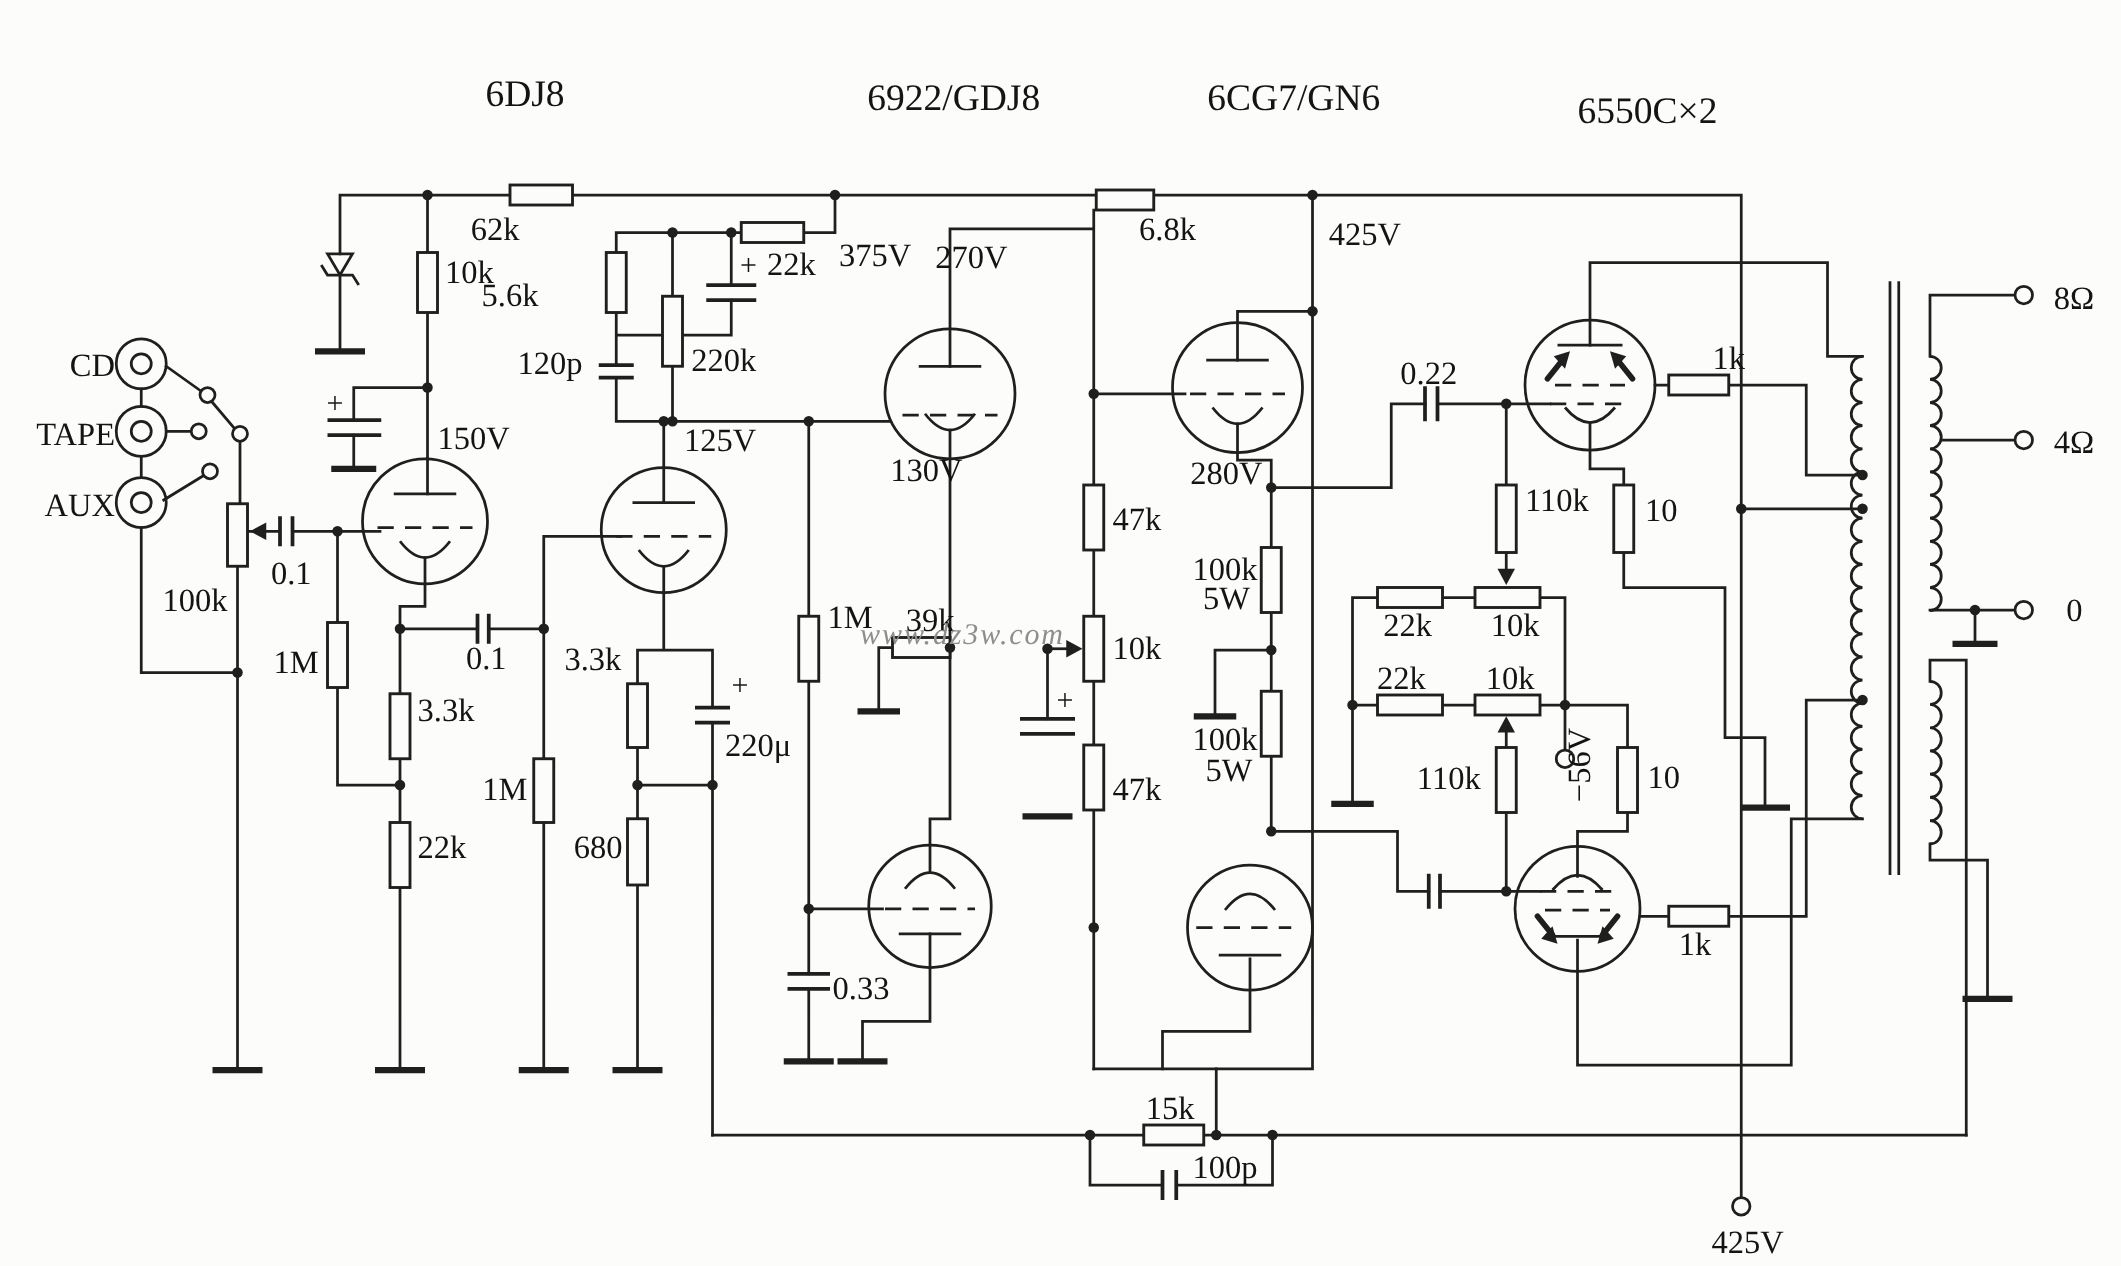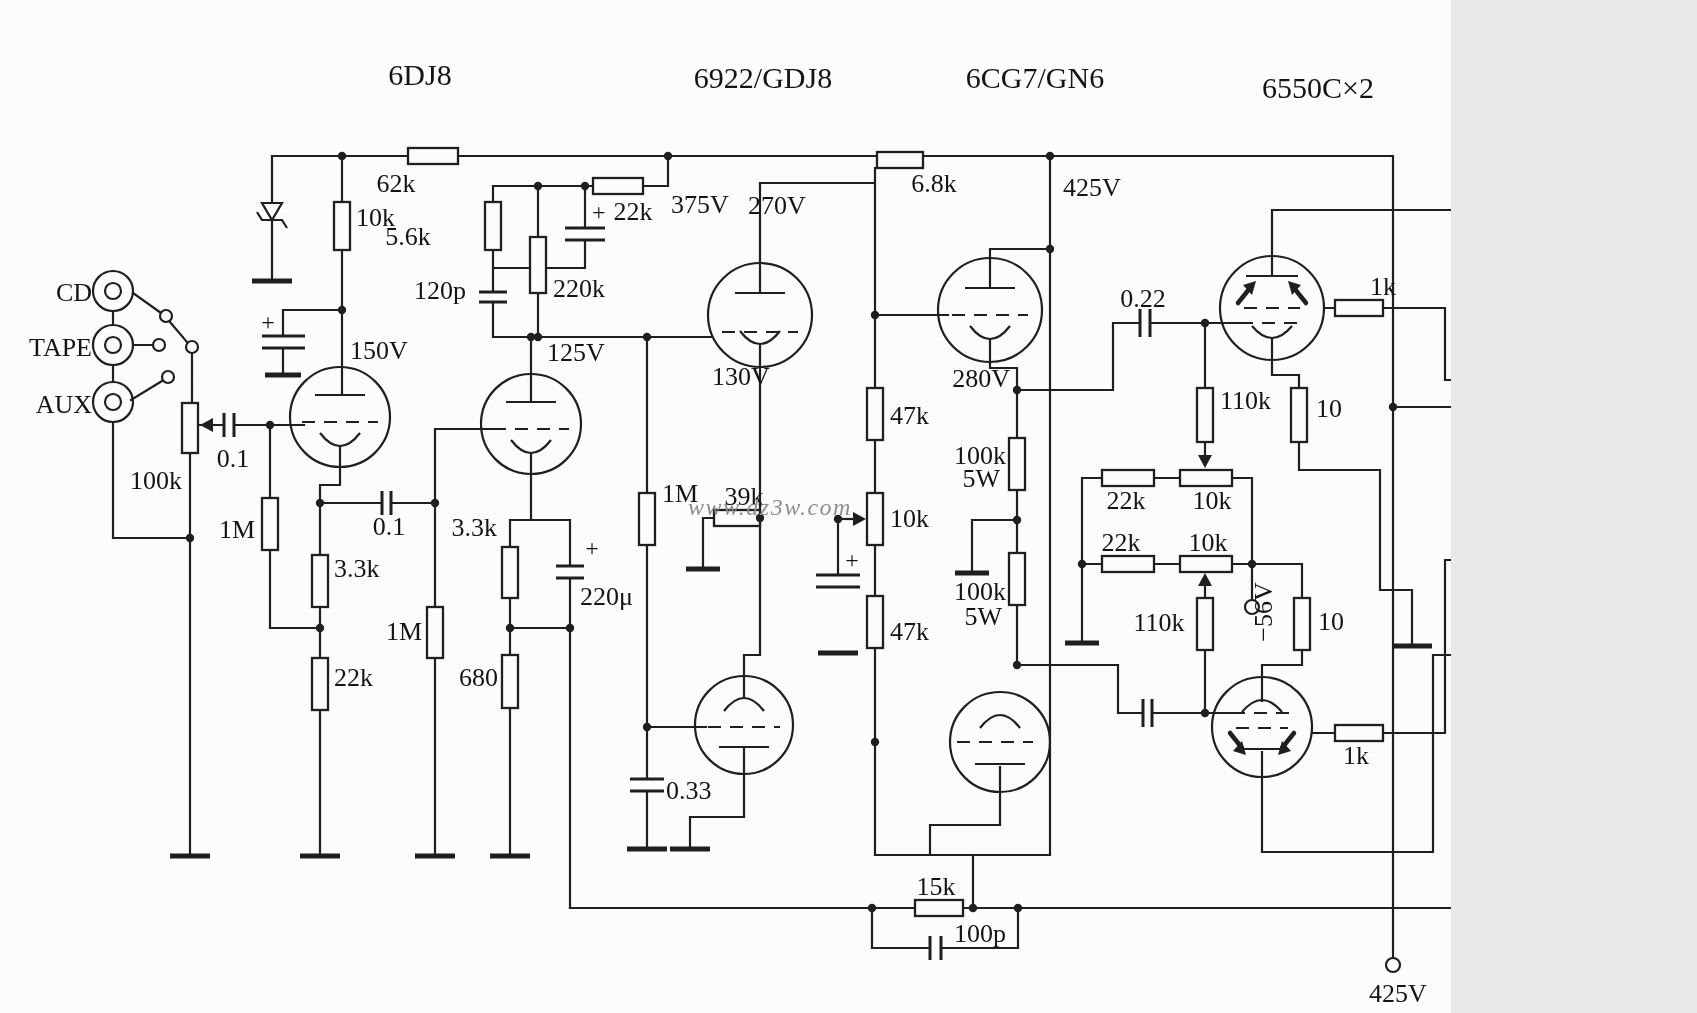--- a/index.html
+++ b/index.html
@@ -1,16 +1,16 @@
 <!DOCTYPE html>
 <html><head>
 <meta charset="utf-8">
 <style>
   html,body{margin:0;padding:0;background:#e8e8e6;}
-  .page{width:1451px;height:1013px;background:#fcfcfa;position:relative;overflow:hidden;
+  .page{width:1697px;height:1013px;background:#fcfcfa;position:relative;overflow:hidden;
         font-family:"Liberation Serif","DejaVu Serif",serif;}
   svg{display:block}
   .wire{fill:none;stroke:#1f1f1f;stroke-width:2.2;stroke-linecap:square}
   .sym{fill:none;stroke:#1f1f1f;stroke-width:2.2}
   .box{fill:#fcfcfa;stroke:#1f1f1f;stroke-width:2.3}
   .dot{fill:#1f1f1f;stroke:none}
   .gnd{stroke:#1f1f1f;stroke-width:5;stroke-linecap:butt}
   .term{fill:#fcfcfa;stroke:#1f1f1f;stroke-width:2.2}
   .dash{fill:none;stroke:#1f1f1f;stroke-width:2.2;stroke-dasharray:13 9}
   .cap{stroke:#1f1f1f;stroke-width:3;stroke-linecap:butt}

